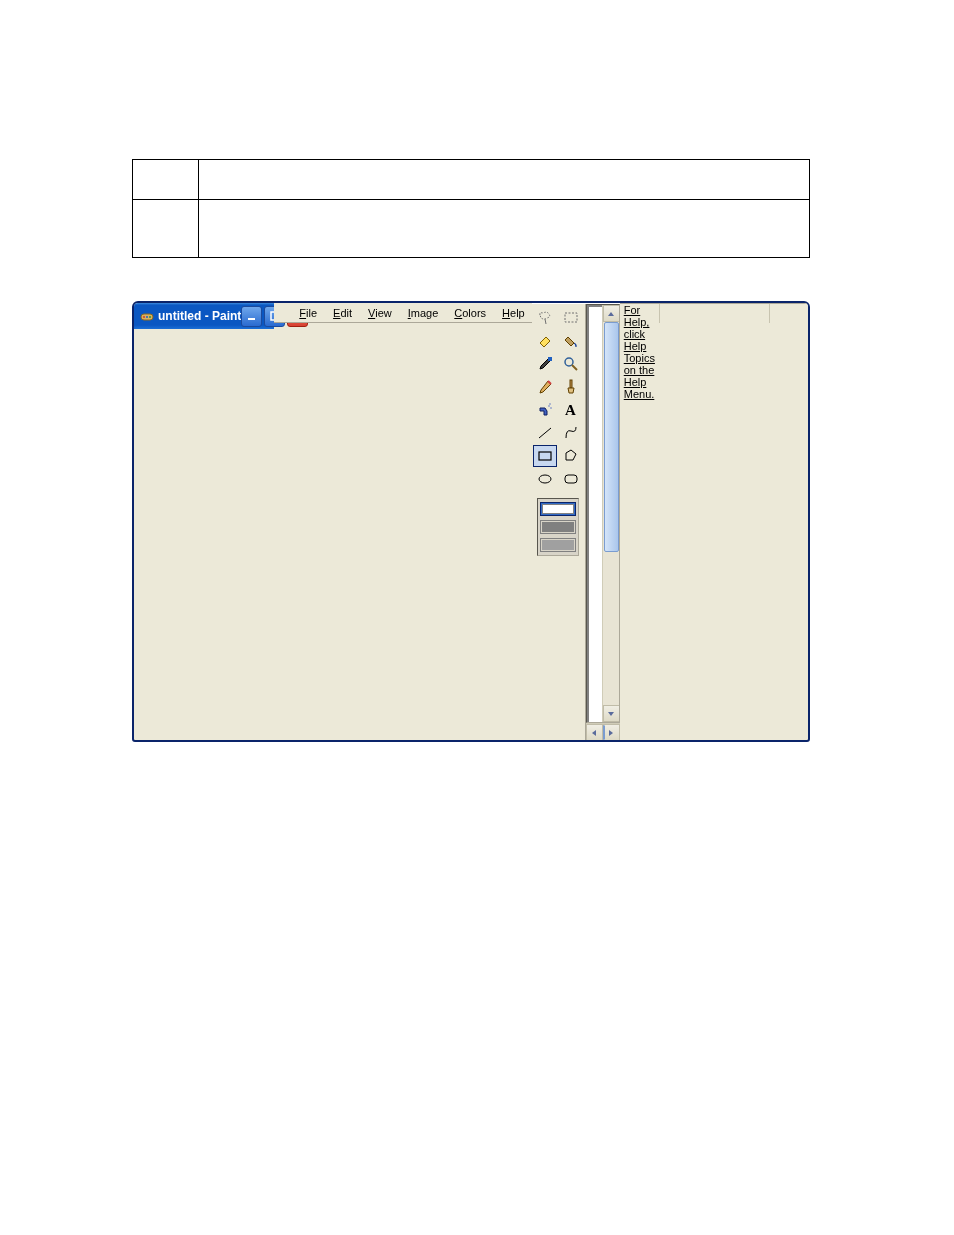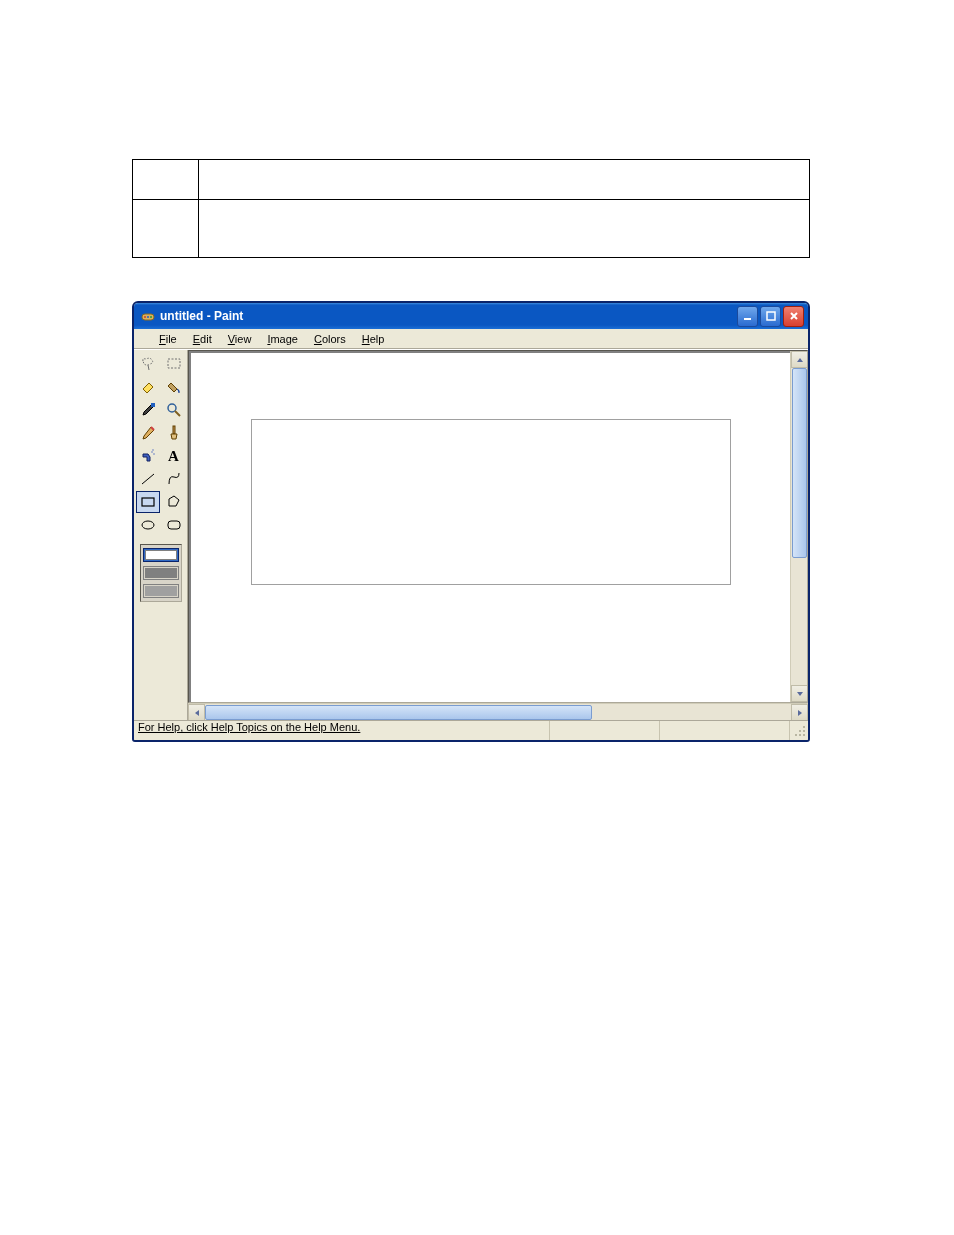--- a/index.html
+++ b/index.html
@@ -35,21 +35,21 @@
     position: absolute;
     left: 132px;
     top: 301px;
     width: 678px;
     height: 441px;
     border: 2px solid #0a246a;
     border-radius: 6px 6px 3px 3px;
     background: #ece9d8;
     overflow: hidden;
     display: flex;
-    flex-direction: column;
+    flex-direction: row;
   }
 
   
   .titlebar {
     height: 26px;
     background: linear-gradient(to bottom, #3c8cde 0%, #0a57c2 8%, #0a57c2 85%, #1c6fd6 100%);
     display: flex;
     align-items: center;
     padding: 0 4px 0 6px;
     color: #fff;

